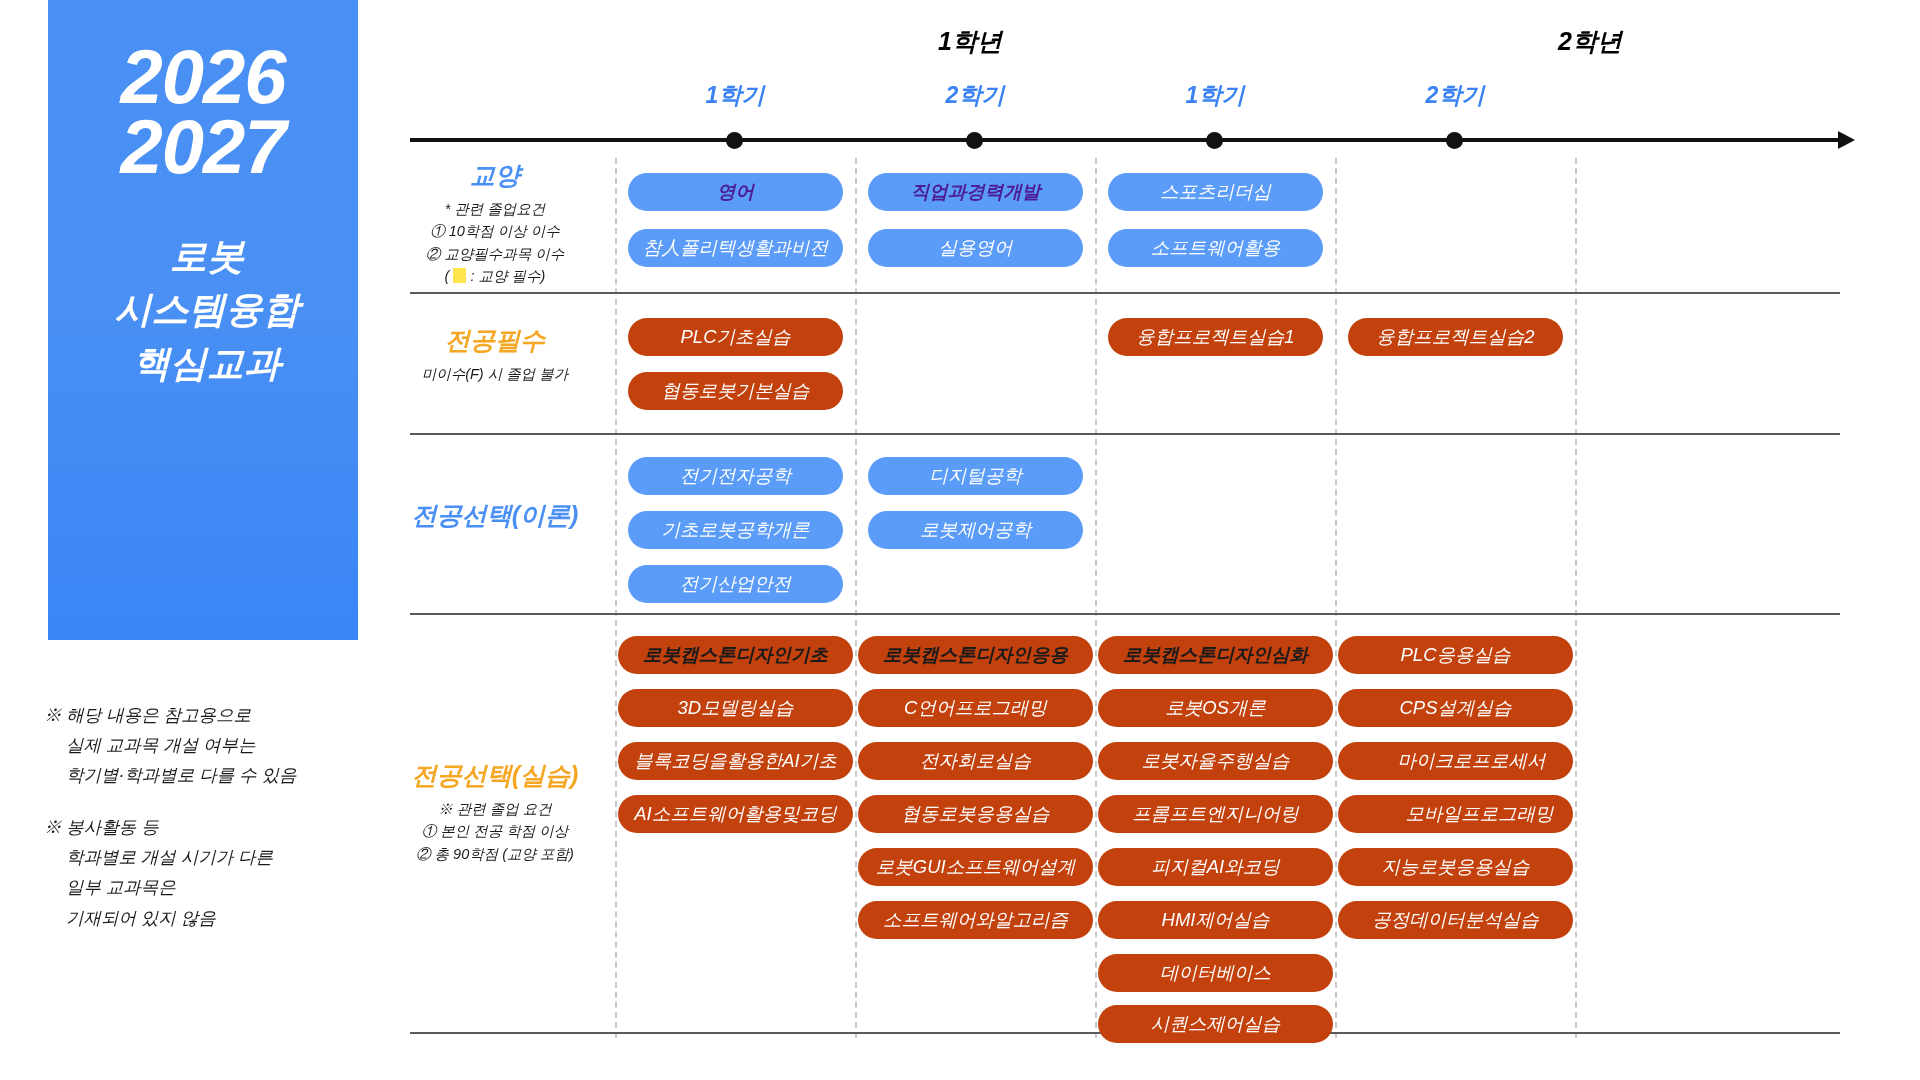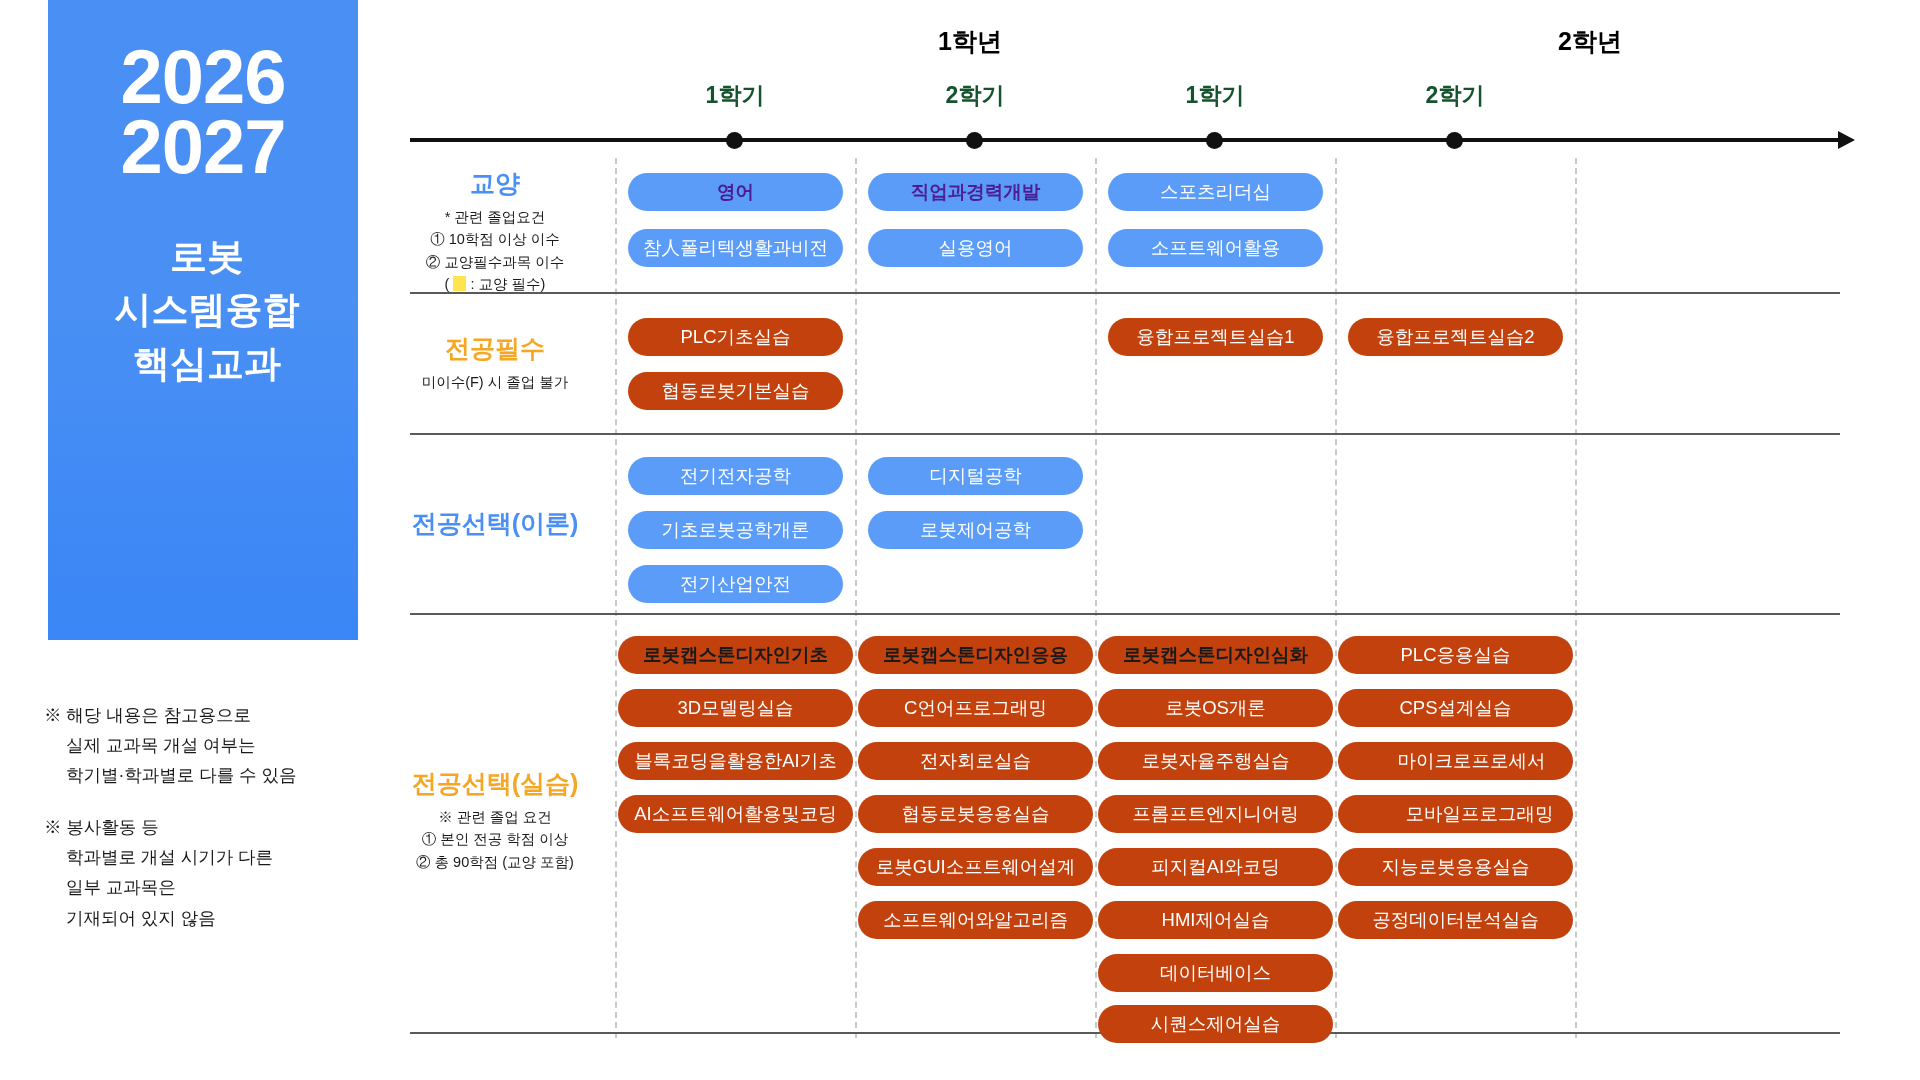--- a/index.html
+++ b/index.html
@@ -5,21 +5,21 @@
   * { box-sizing: border-box; }
   html, body {
     margin: 0; padding: 0;
     width: 1920px; height: 1080px;
     background: #ffffff;
     font-family: "Liberation Sans", sans-serif;
     overflow: hidden;
   }
   #root {
     position: relative;
-    width: 1568px; height: 1080px;
+    width: 1568px; height: 1080px; font-style: italic;
   }
 
   
   .left-panel {
     position: absolute;
     left: 48px; top: 0;
     width: 310px; height: 640px;
     background: linear-gradient(180deg, #4a90f4 0%, #4a90f4 45%, #3a86f6 100%);
     color: #ffffff;
   }
@@ -66,21 +66,21 @@
     font-size: 25px;
     font-weight: bold;
     color: #000000;
     text-align: center;
   }
   
   .sem-hdr {
     position: absolute;
     font-size: 23px;
     font-weight: bold;
-    color: #14532d;
+    color: #3b82f6;
     text-align: center;
   }
 
   
   .axis {
     position: absolute;
     left: 0px; top: 138px;
     width: 1430px; height: 4px;
     background: #111111;
   }
@@ -117,21 +117,20 @@
     height: 2px;
     background: #5a5a5a;
   }
 
   
   .row-label {
     position: absolute;
     left: -30px;
     width: 230px;
     text-align: center;
-    margin-top: 8px;
   }
   .row-label .title {
     font-size: 25px;
     font-weight: bold;
     line-height: 1.2;
   }
   .row-label .title.blue { color: #4a90f4; }
   .row-label .title.orange { color: #f5a623; }
   .row-label .sub {
     margin-top: 8px;

